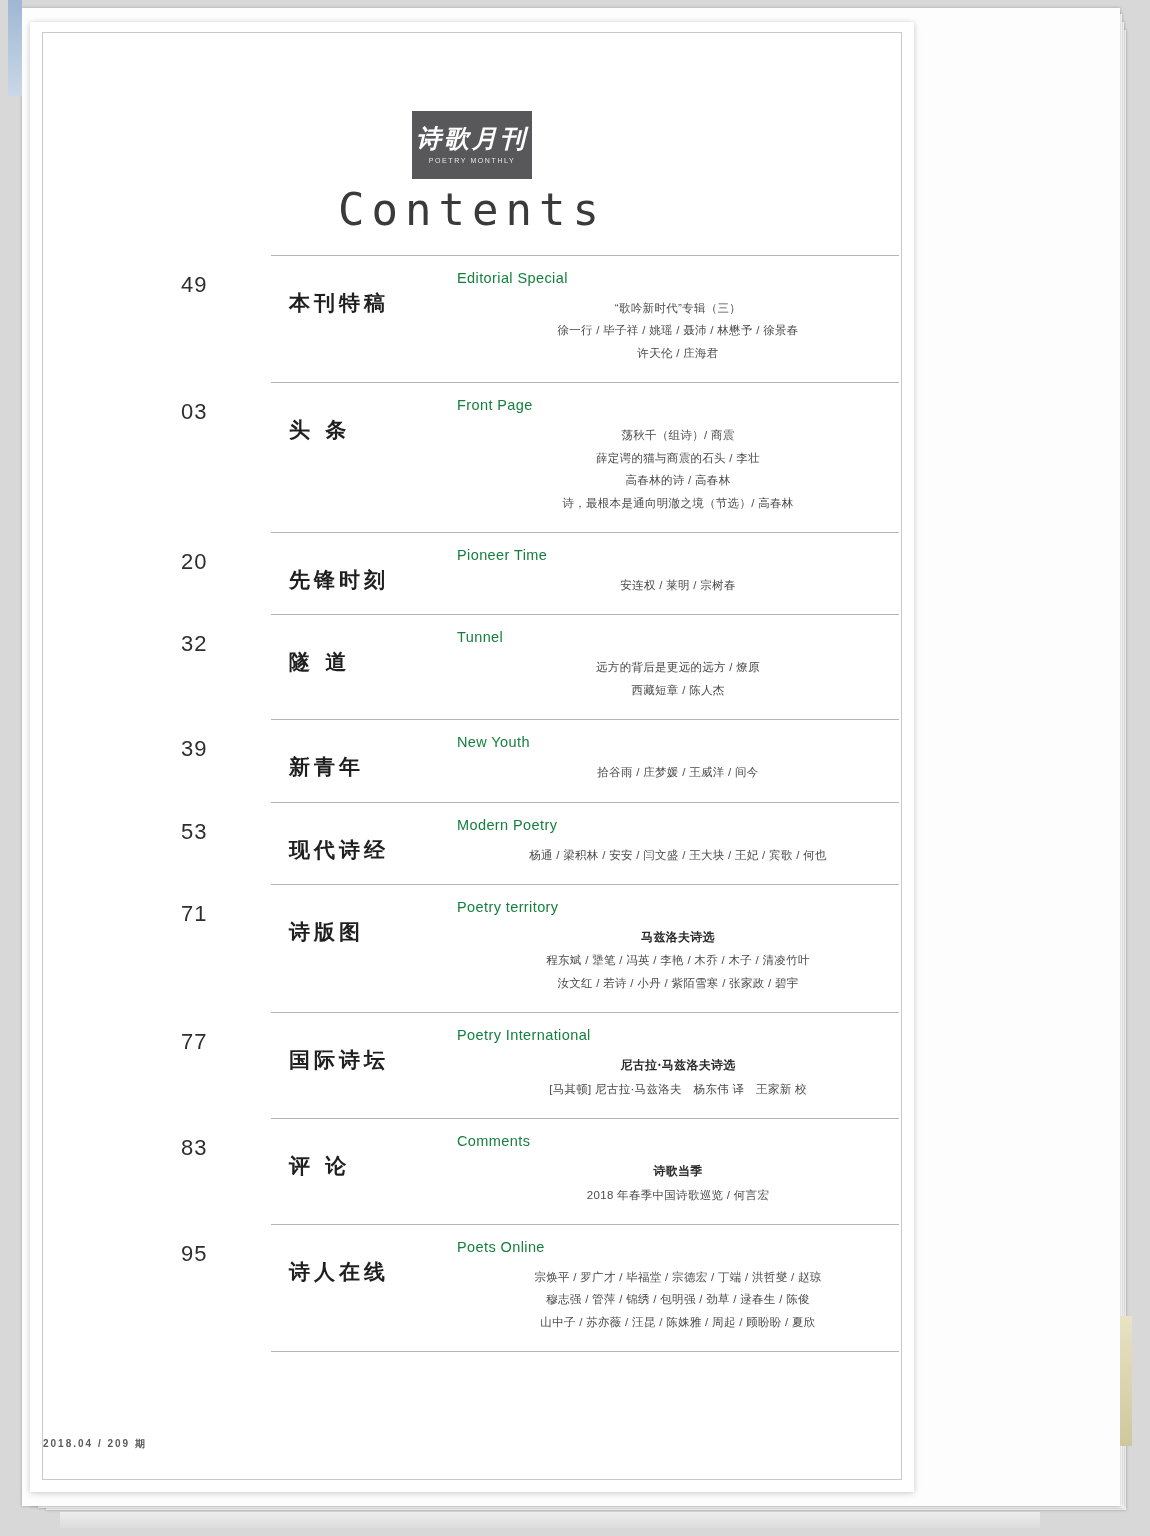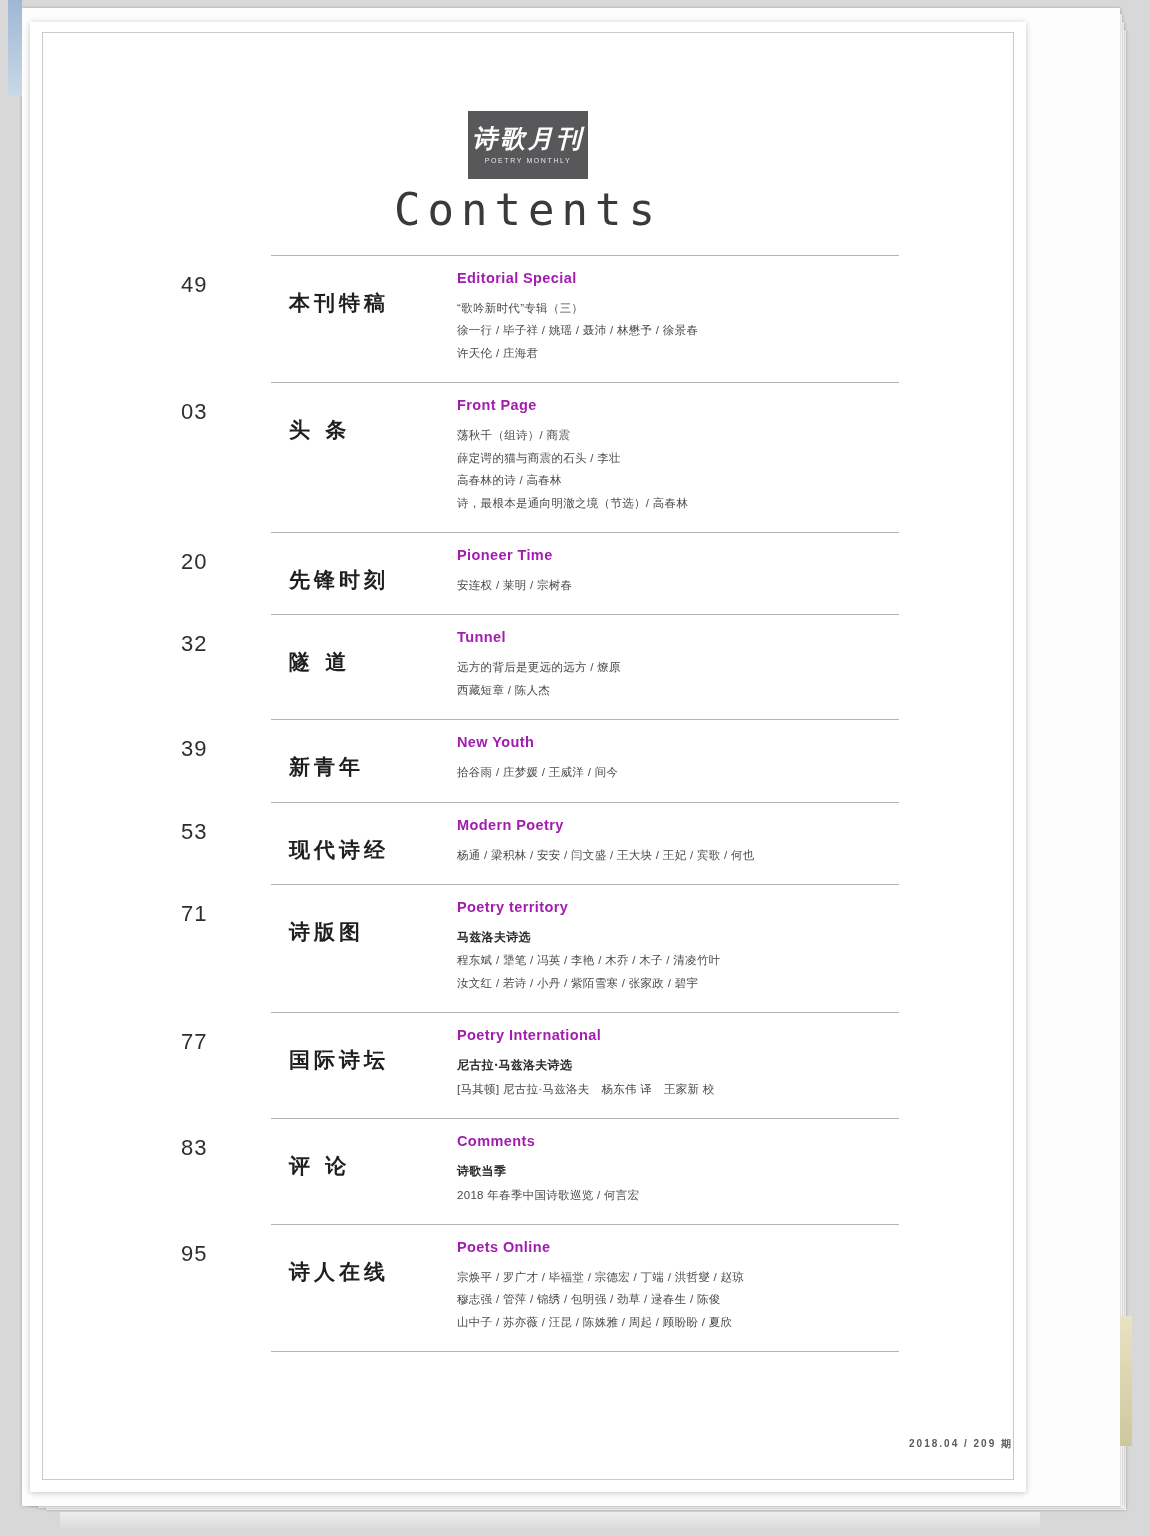--- a/index.html
+++ b/index.html
@@ -43,21 +43,21 @@
     left: 60px; bottom: 8px;
     width: 980px; height: 16px;
     background: linear-gradient(180deg,#ededed,#dcdcdc);
   }
 
   
   .page {
     position: absolute;
     left: 30px;
     top: 22px;
-    width: 996px;
+    width: 884px;
     height: 1470px;
     background: #ffffff;
     box-shadow: 0 1px 6px rgba(0,0,0,0.22);
   }
   .page-inner {
     position: absolute;
     left: 12px; top: 10px; right: 12px; bottom: 12px;
     border: 1px solid #c9c9c9;
     background: #fff;
   }
@@ -144,43 +144,43 @@
     font-weight: 700;
     color: #1f1f1f;
     letter-spacing: 4px;
     padding-top: 3px;
     margin-top: 16px;
   }
   .col-main { flex: 1 1 auto; }
 
   .sec-en {
     font-size: 14.5px;
-    color: #a21caf;
+    color: #15803d;
     letter-spacing: 0.4px;
     margin-bottom: 11px;
-    font-weight: bold;
   }
   .sec-line {
     font-size: 11.5px;
     color: #4a4a4a;
     line-height: 1.95;
     letter-spacing: 0.3px;
+    text-align: center;
   }
   .sec-line.cnbold {
     font-family: "DejaVu Serif", serif;
     font-weight: 700;
     color: #2a2a2a;
     font-size: 12px;
   }
 
   .footer {
     position: absolute;
     top: 1404px;
     width: 100%;
-    text-align: right;
+    text-align: left;
     font-size: 10px;
     letter-spacing: 2px;
     color: #5a5a5a;
     font-weight: 700;
   }
 </style>
 </head>
 <body>
 
 <div class="sheet sheet-1"></div>

